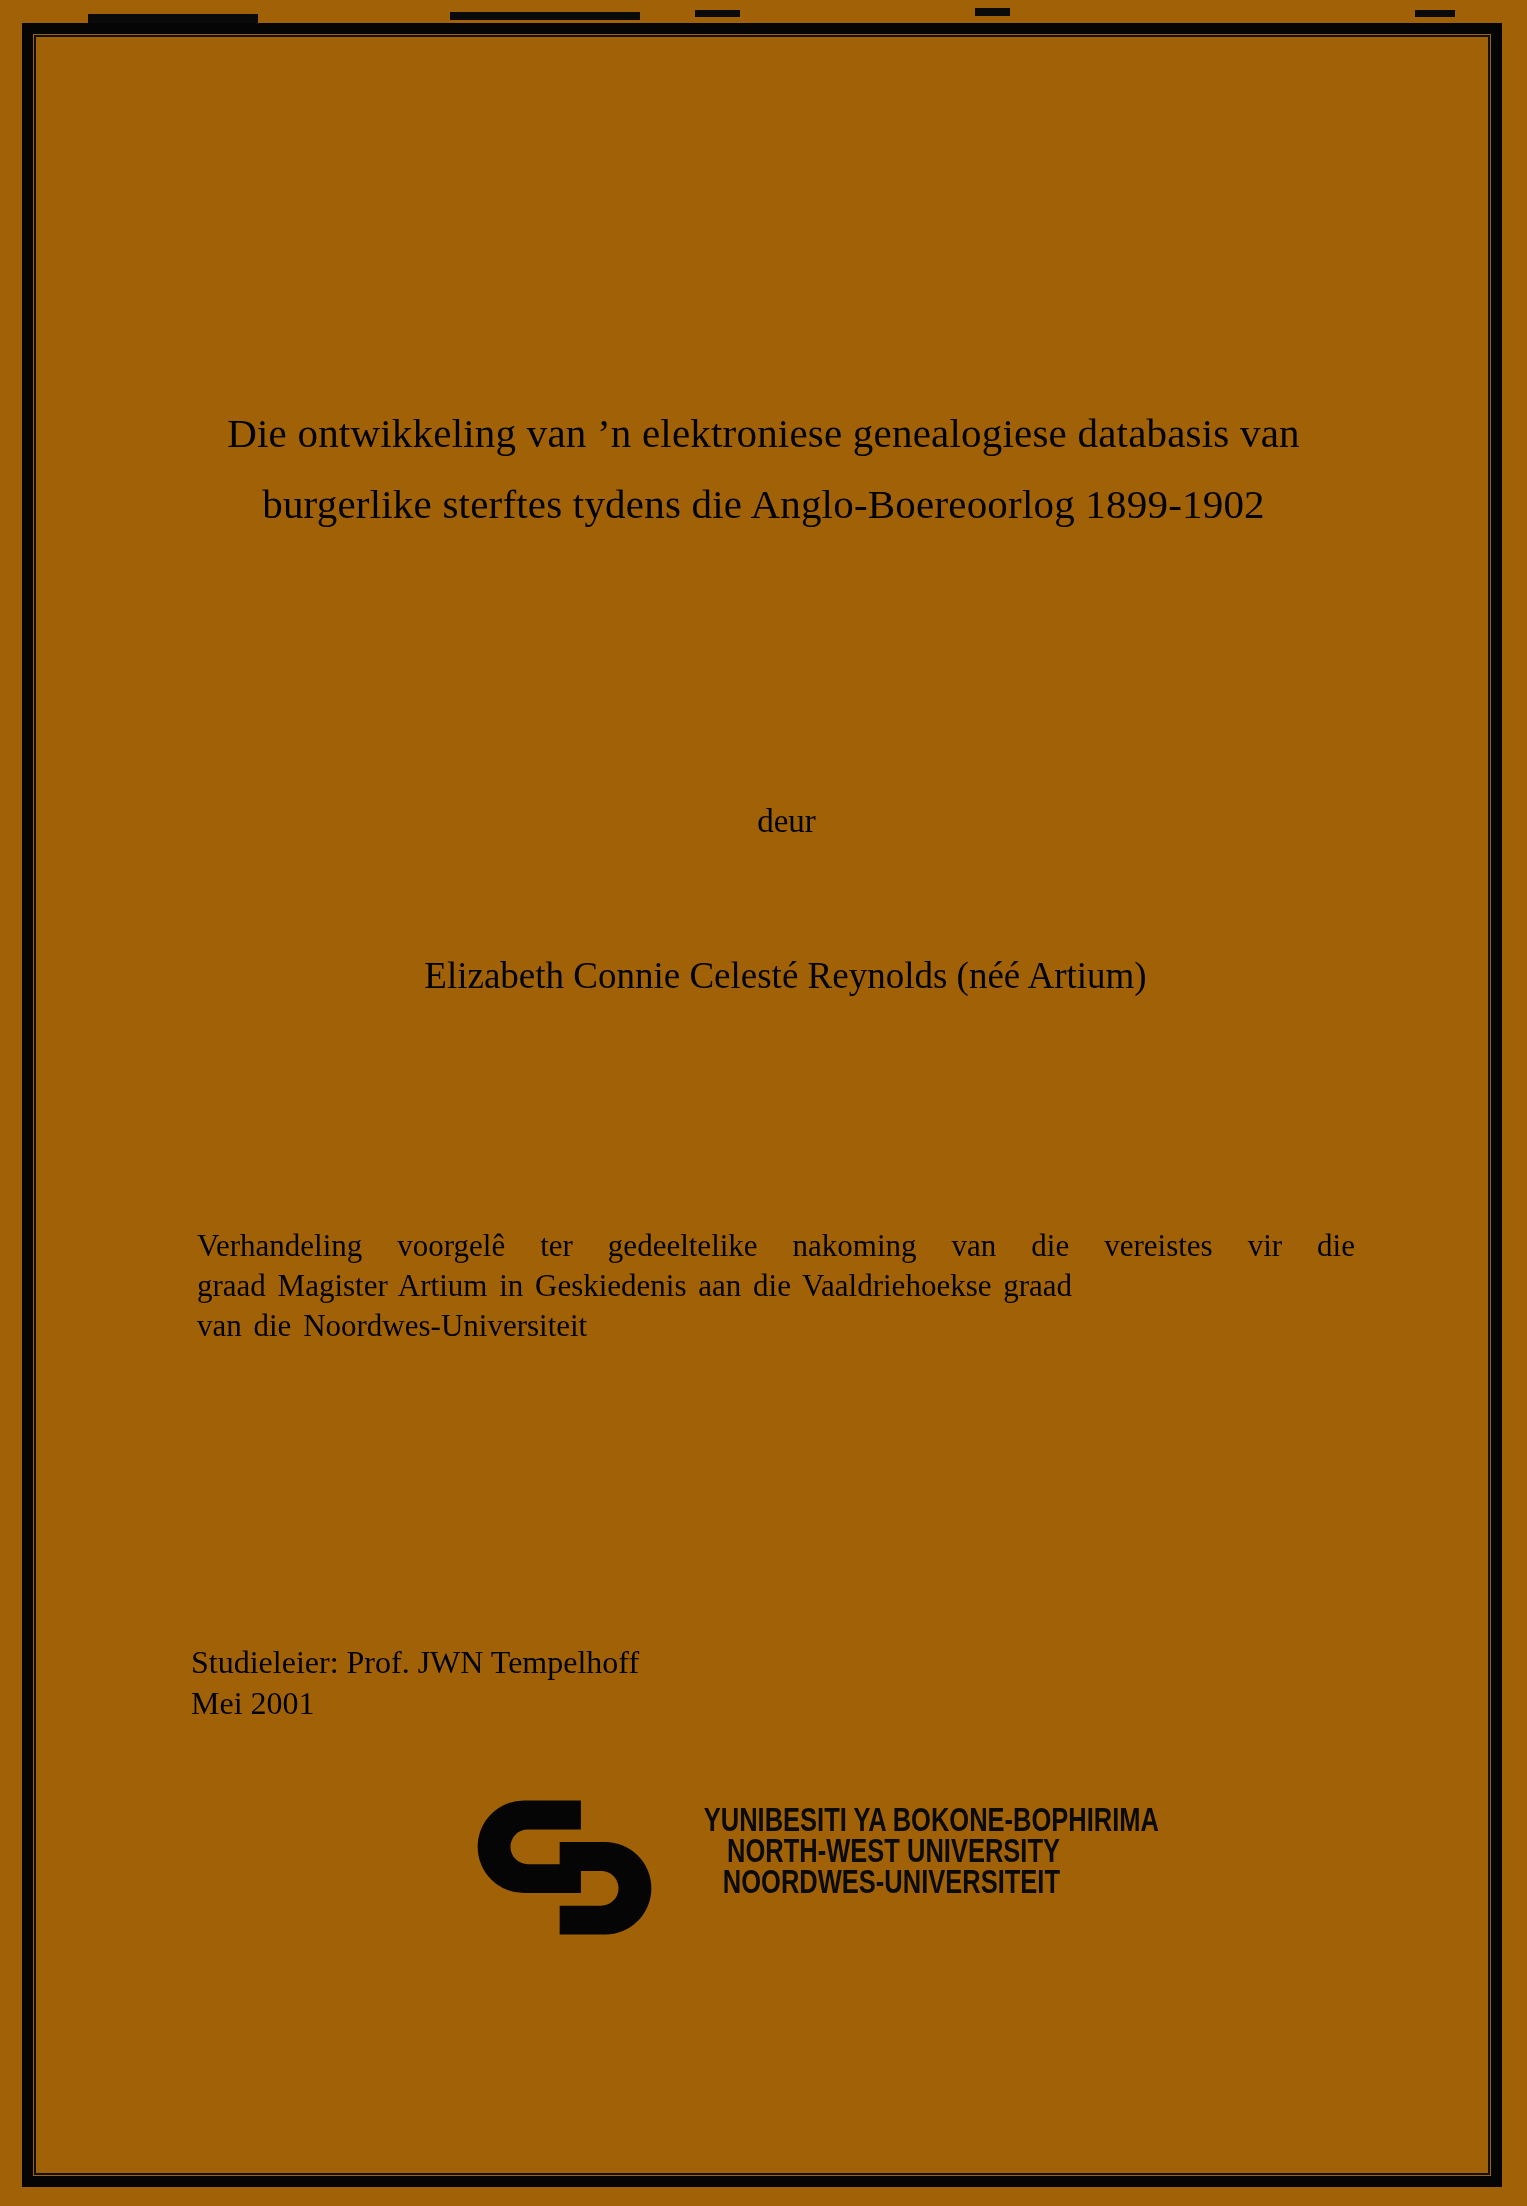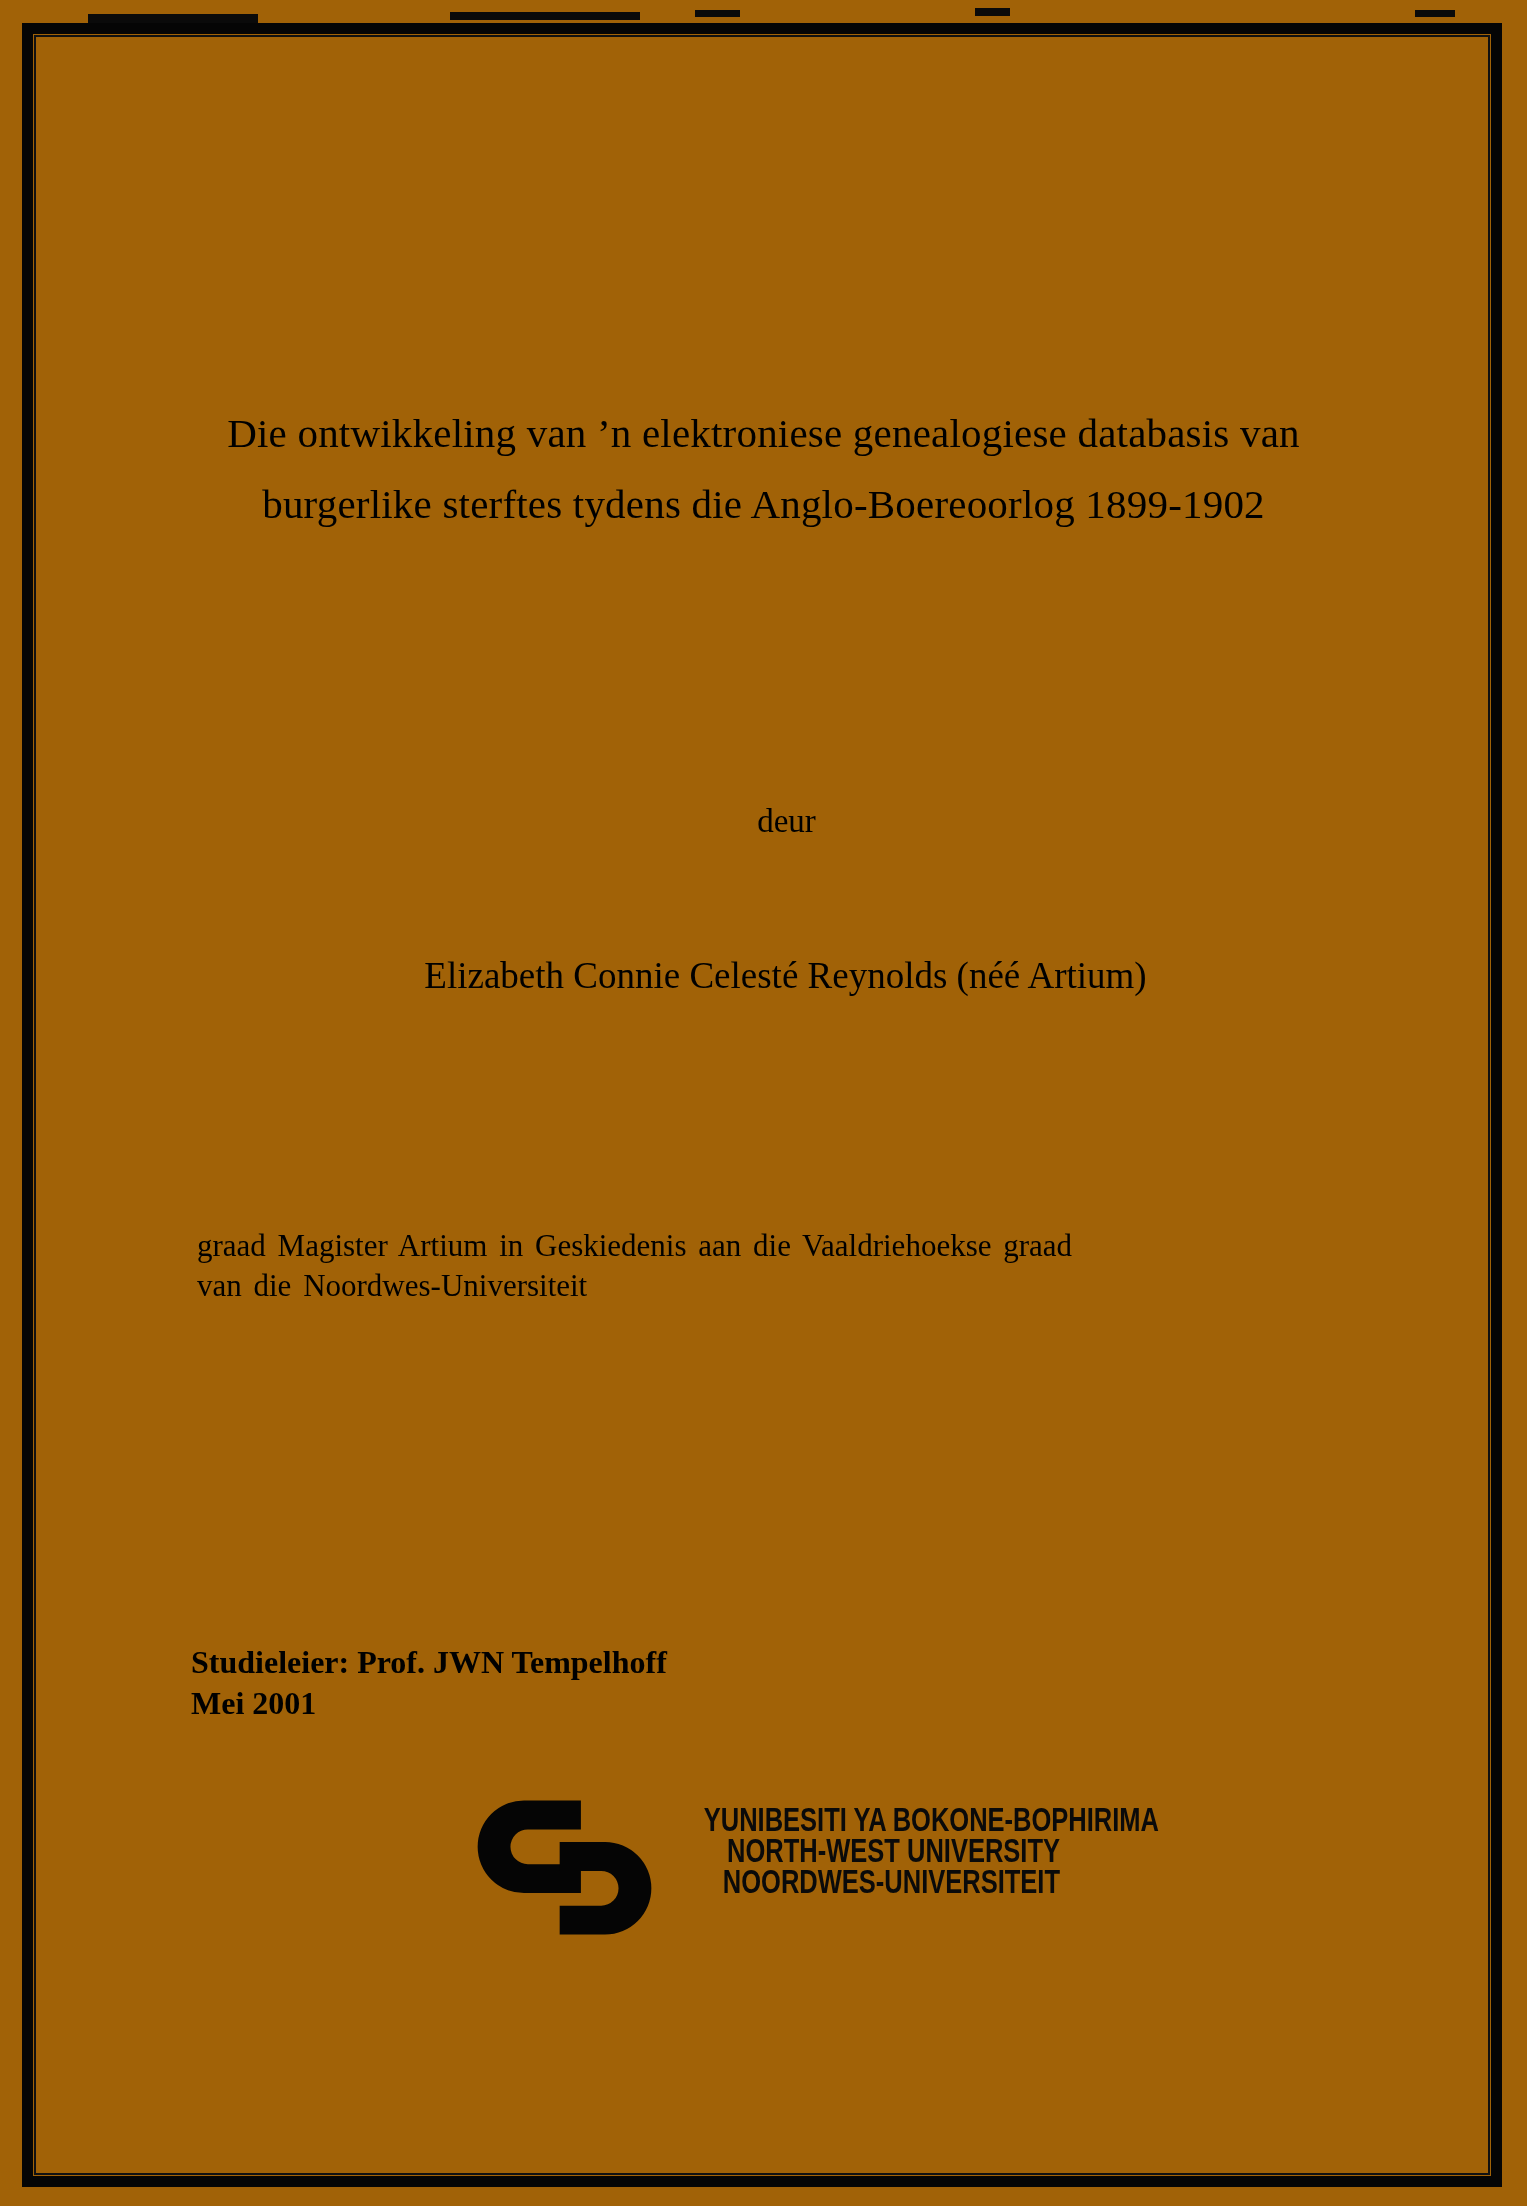--- a/index.html
+++ b/index.html
@@ -65,21 +65,20 @@
     text-align: justify;
     text-align-last: justify;
   }
   .statement .em { }
 
   .supervisor-block {
     position: absolute;
     left: 191px; top: 1642px;
     font-size: 32px;
     line-height: 41px;
-    font-weight: bold;
   }
 
   .logo {
     position: absolute;
     left: 468px; top: 1798px;
     width: 600px; height: 145px;
   }
   .logo-mark {
     position: absolute;
     left: 0; top: 0;
@@ -120,20 +119,21 @@
   <div class="title-block">
     <div class="title-line">Die ontwikkeling van ’n elektroniese genealogiese databasis van</div>
     <div class="title-line">burgerlike sterftes tydens die Anglo-Boereoorlog 1899-1902</div>
   </div>
 
   <div class="byline">deur</div>
 
   <div class="author">Elizabeth Connie Celesté Reynolds (néé Artium)</div>
 
   <div class="statement">
+    <div class="justified">Verhandeling voorgelê ter gedeeltelike nakoming van die vereistes vir die</div>
     <div><span>graad </span><span class="em">Magister Artium</span><span> in Geskiedenis aan die Vaaldriehoekse graad</span></div>
     <div>van die Noordwes-Universiteit</div>
   </div>
 
   <div class="supervisor-block">
     <div>Studieleier: Prof. JWN Tempelhoff</div>
     <div>Mei 2001</div>
   </div>
 
   <div class="logo">

